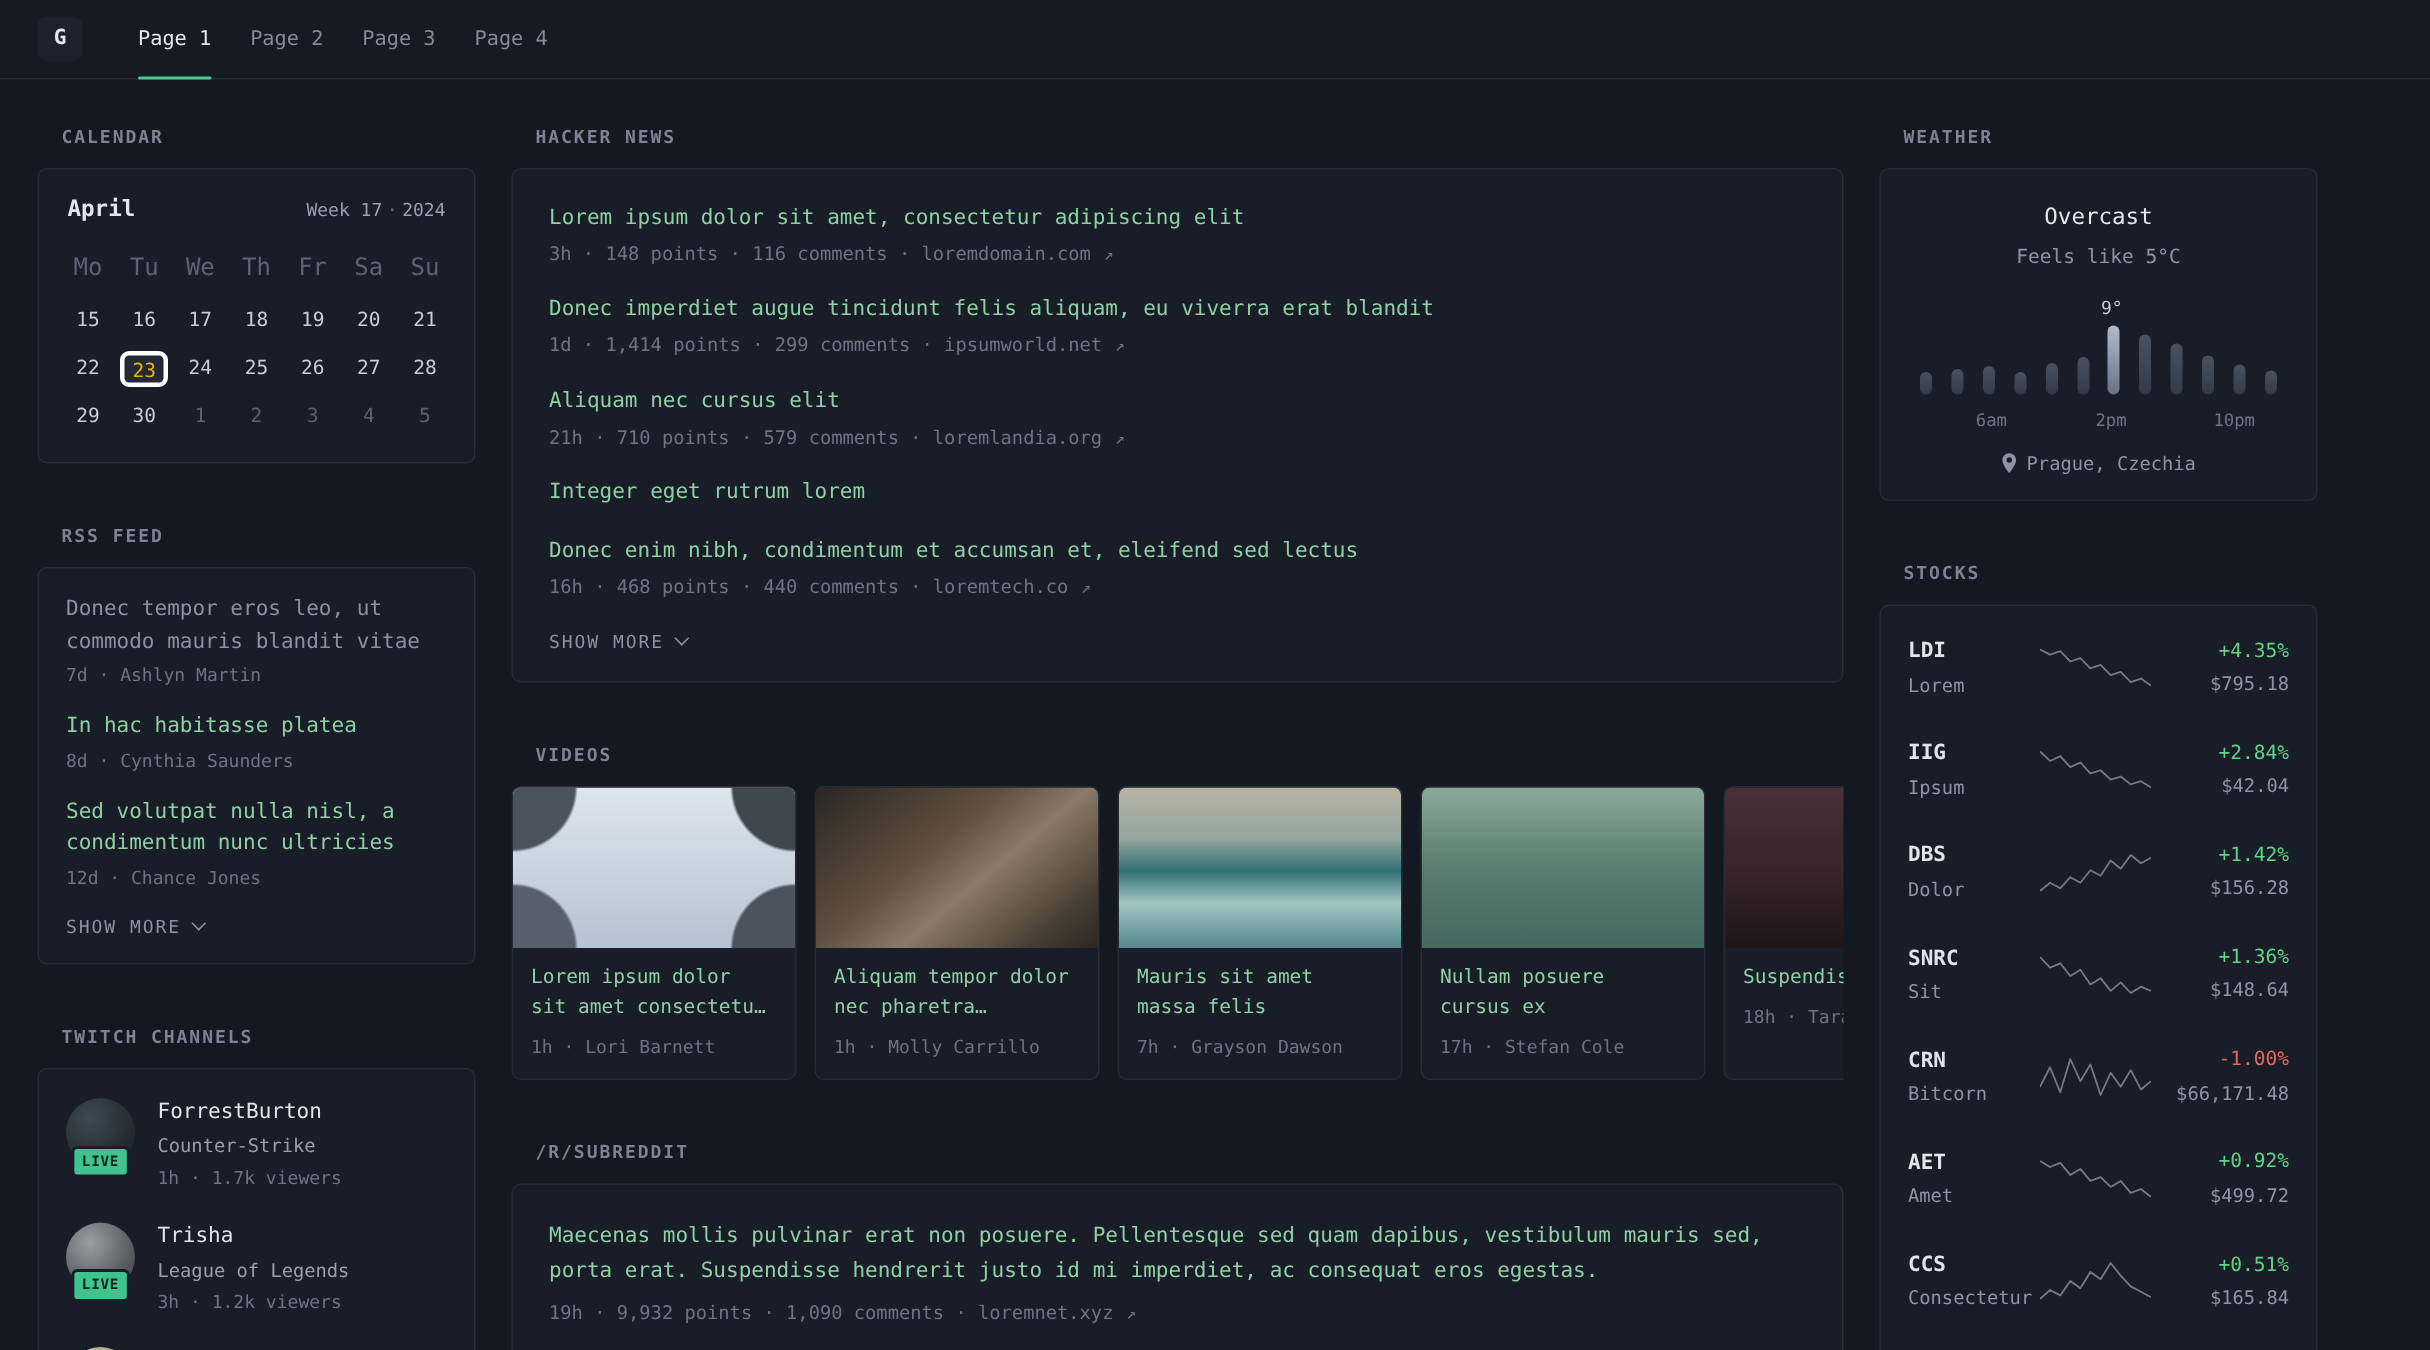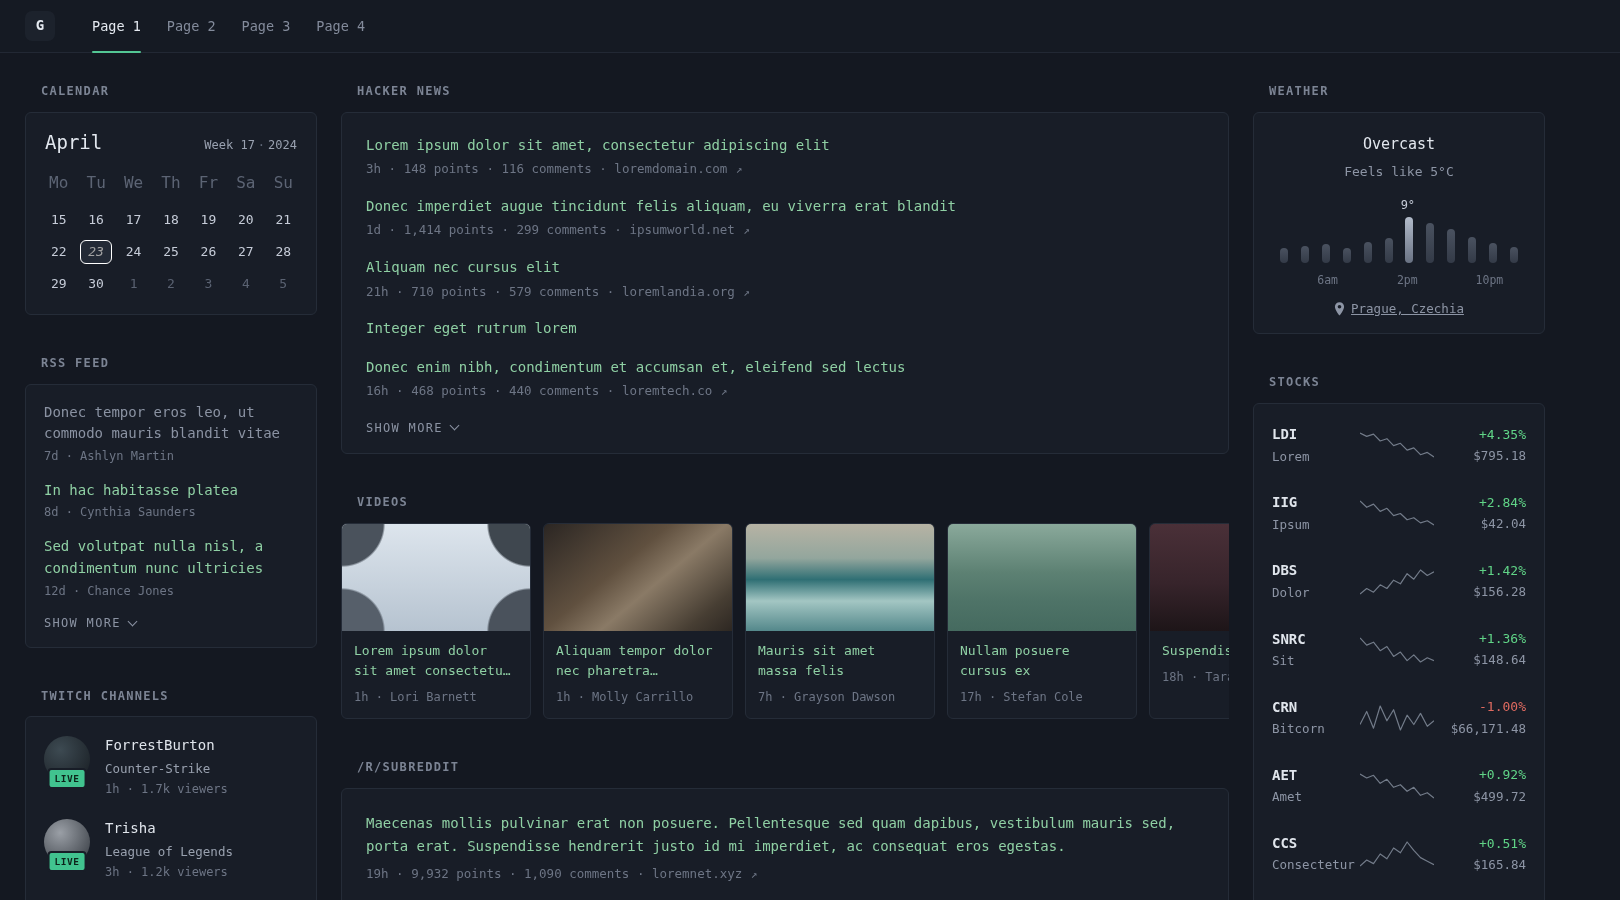--- a/index.html
+++ b/index.html
@@ -28,31 +28,31 @@
   .content { display:grid; grid-template-columns:292px minmax(0,1fr) 292px; gap:24px;
              padding:30px 75px 0 25px; }
   .widget { margin-bottom:40px; }
   .section-title { font-size:12px; font-weight:600; letter-spacing:1.3px; color:#7c8494;
                    margin:0 0 12px 16px; }
   .card { background:#181d27; border:1px solid #252c38; border-radius:6px; }
 
   
   .cal-card { padding:16px 14px 18px; }
   .cal-head { display:flex; justify-content:space-between; align-items:baseline; padding:0 5px; }
-  .cal-month { font-size:19px; color:#e2e7ee; }
+  .cal-month { font-size:15px; color:#e2e7ee;font-weight:bold; }
   .cal-week { font-size:12px; color:#99a1b0; }
   .cal-week .dot { color:#5f6777; margin:0 3px; }
   .cal-row { display:grid; grid-template-columns:repeat(7,1fr); text-align:center; }
   .cal-daynames { margin-top:17px; }
   .cal-daynames span { font-size:16px; color:#5c6474; }
   .cal-dates { margin-top:13px; row-gap:8px; }
   .cal-cell { height:24px; line-height:24px; font-size:13px; color:#c6ccd8; justify-self:center; width:32px; }
   .cal-cell.dim { color:#5a6272; }
-  .cal-cell.selected { background:#232a36; border:1px solid #ffffff; border-radius:6px;
-                       line-height:22px; color:#a3a3a3;font-style:italic; }
+  .cal-cell.selected { background:#232a36; border:3px solid #ffffff; border-radius:6px;
+                       line-height:22px; color:#eab308; }
 
   
   .rss-card { padding:17px 18px 14px; }
   .feed-item { margin-bottom:15px; }
   .feed-title { display:block; color:var(--link,#8fd0a4); font-size:14px; line-height:1.55; cursor:pointer; }
   .feed-title.visited { color:#8b93a3; }
   .feed-meta { color:#6d7585; font-size:12px; margin-top:3px; }
   .show-more { display:inline-flex; align-items:center; gap:8px; color:#8b93a3; font-size:12px;
                letter-spacing:1.3px; cursor:pointer; margin-top:2px; background:none; border:none;
                font-family:inherit; }
@@ -115,21 +115,21 @@
   .w-peak { position:absolute; left:53.5%; top:0; transform:translateX(-50%); font-size:12px; color:#c6ccd8; }
   .w-bars { position:absolute; left:8px; right:8px; bottom:24px; height:48px;
             display:flex; justify-content:space-between; align-items:flex-end; }
   .wbar { width:8px; border-radius:4px; background:linear-gradient(#4a5260,#333a47); }
   .wbar.hl { background:linear-gradient(#b2bbca,#697283); }
   .w-times { position:absolute; left:8px; right:8px; bottom:0; height:15px;
              font-size:11.5px; color:#6d7585; }
   .w-times span { position:absolute; transform:translateX(-50%); }
   .w-time-0 { left:20%; } .w-time-1 { left:53.5%; } .w-time-2 { left:88%; }
   .w-loc { margin-top:13px; display:flex; justify-content:center; align-items:center; gap:6px;
-           color:#8d95a5; font-size:12.5px;text-decoration:underline; }
+           color:#8d95a5; font-size:12.5px; }
   .pin-icon svg { display:block; }
 
   
   .stocks-card { padding:7px 18px; }
   .stock-row { display:flex; align-items:center; padding:14px 0; cursor:pointer; }
   .s-id { width:88px; flex:none; }
   .s-sym { font-size:14px; font-weight:bold; color:#e0e5ec; }
   .s-name { font-size:12.5px; color:#8d95a5; margin-top:3px; }
   .spark { width:74px; height:30px; flex:none; }
   .spark polyline { fill:none; stroke:#727b89; stroke-width:1.2; stroke-linejoin:round; }

